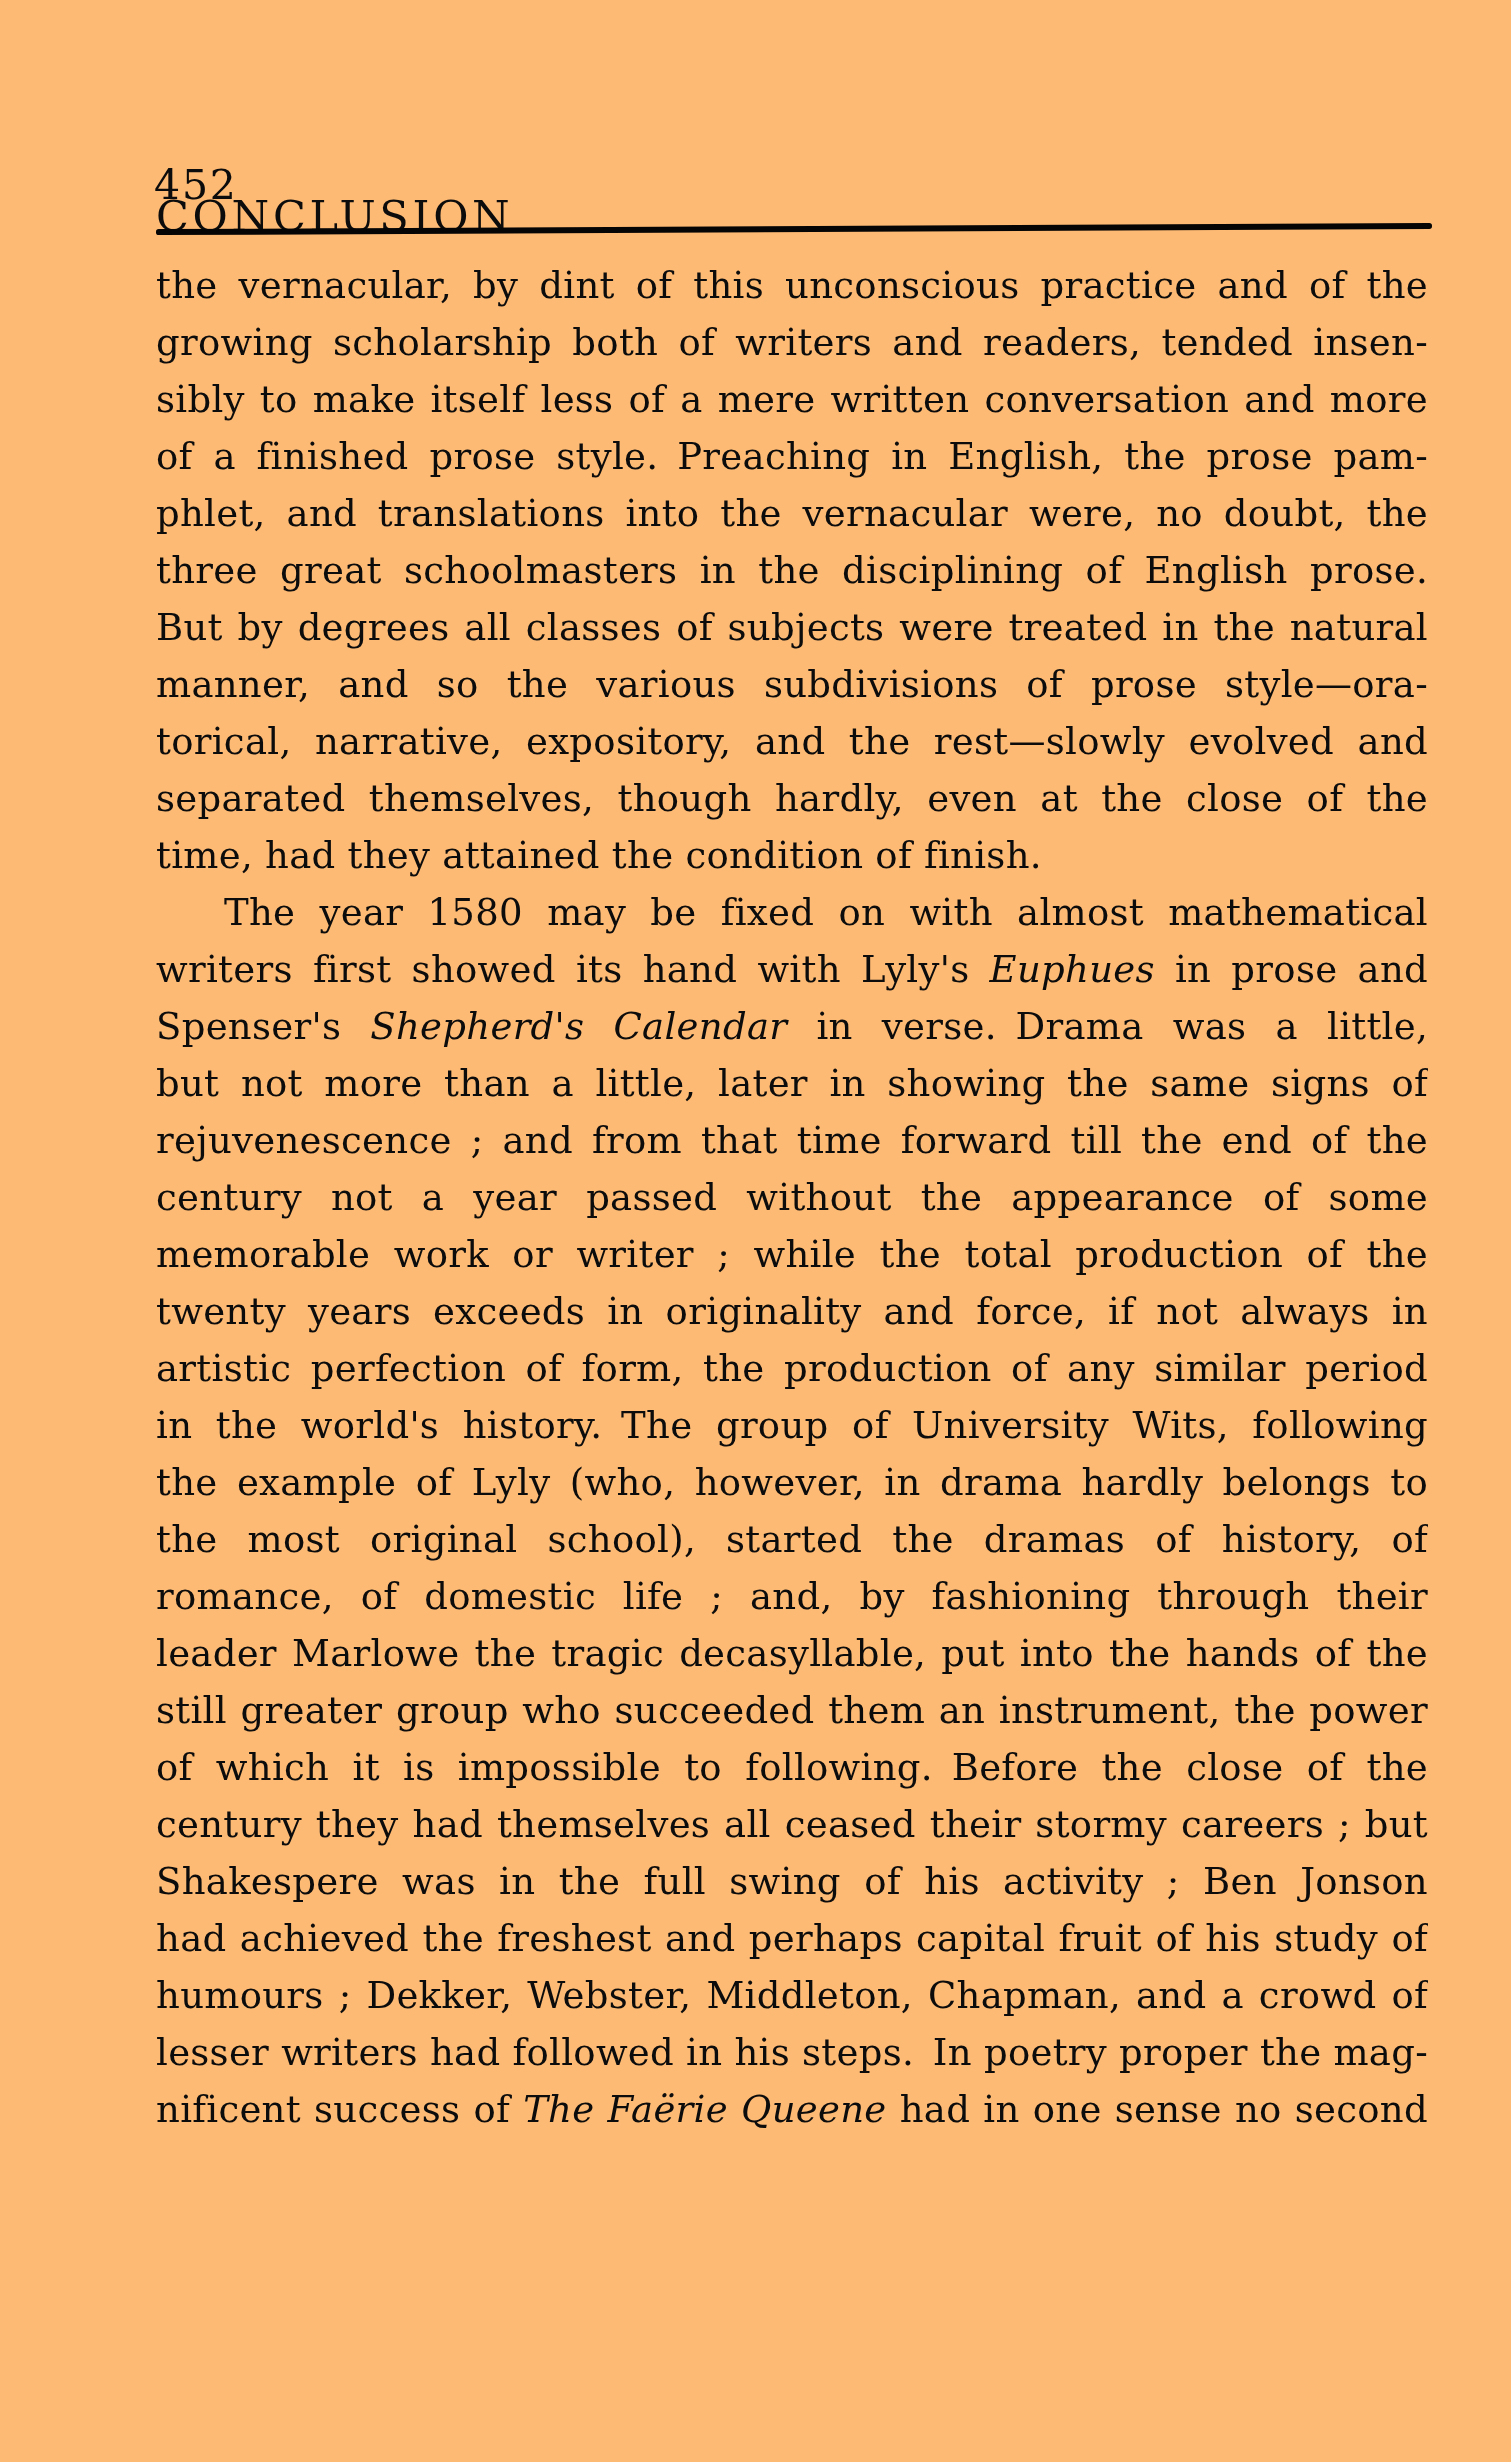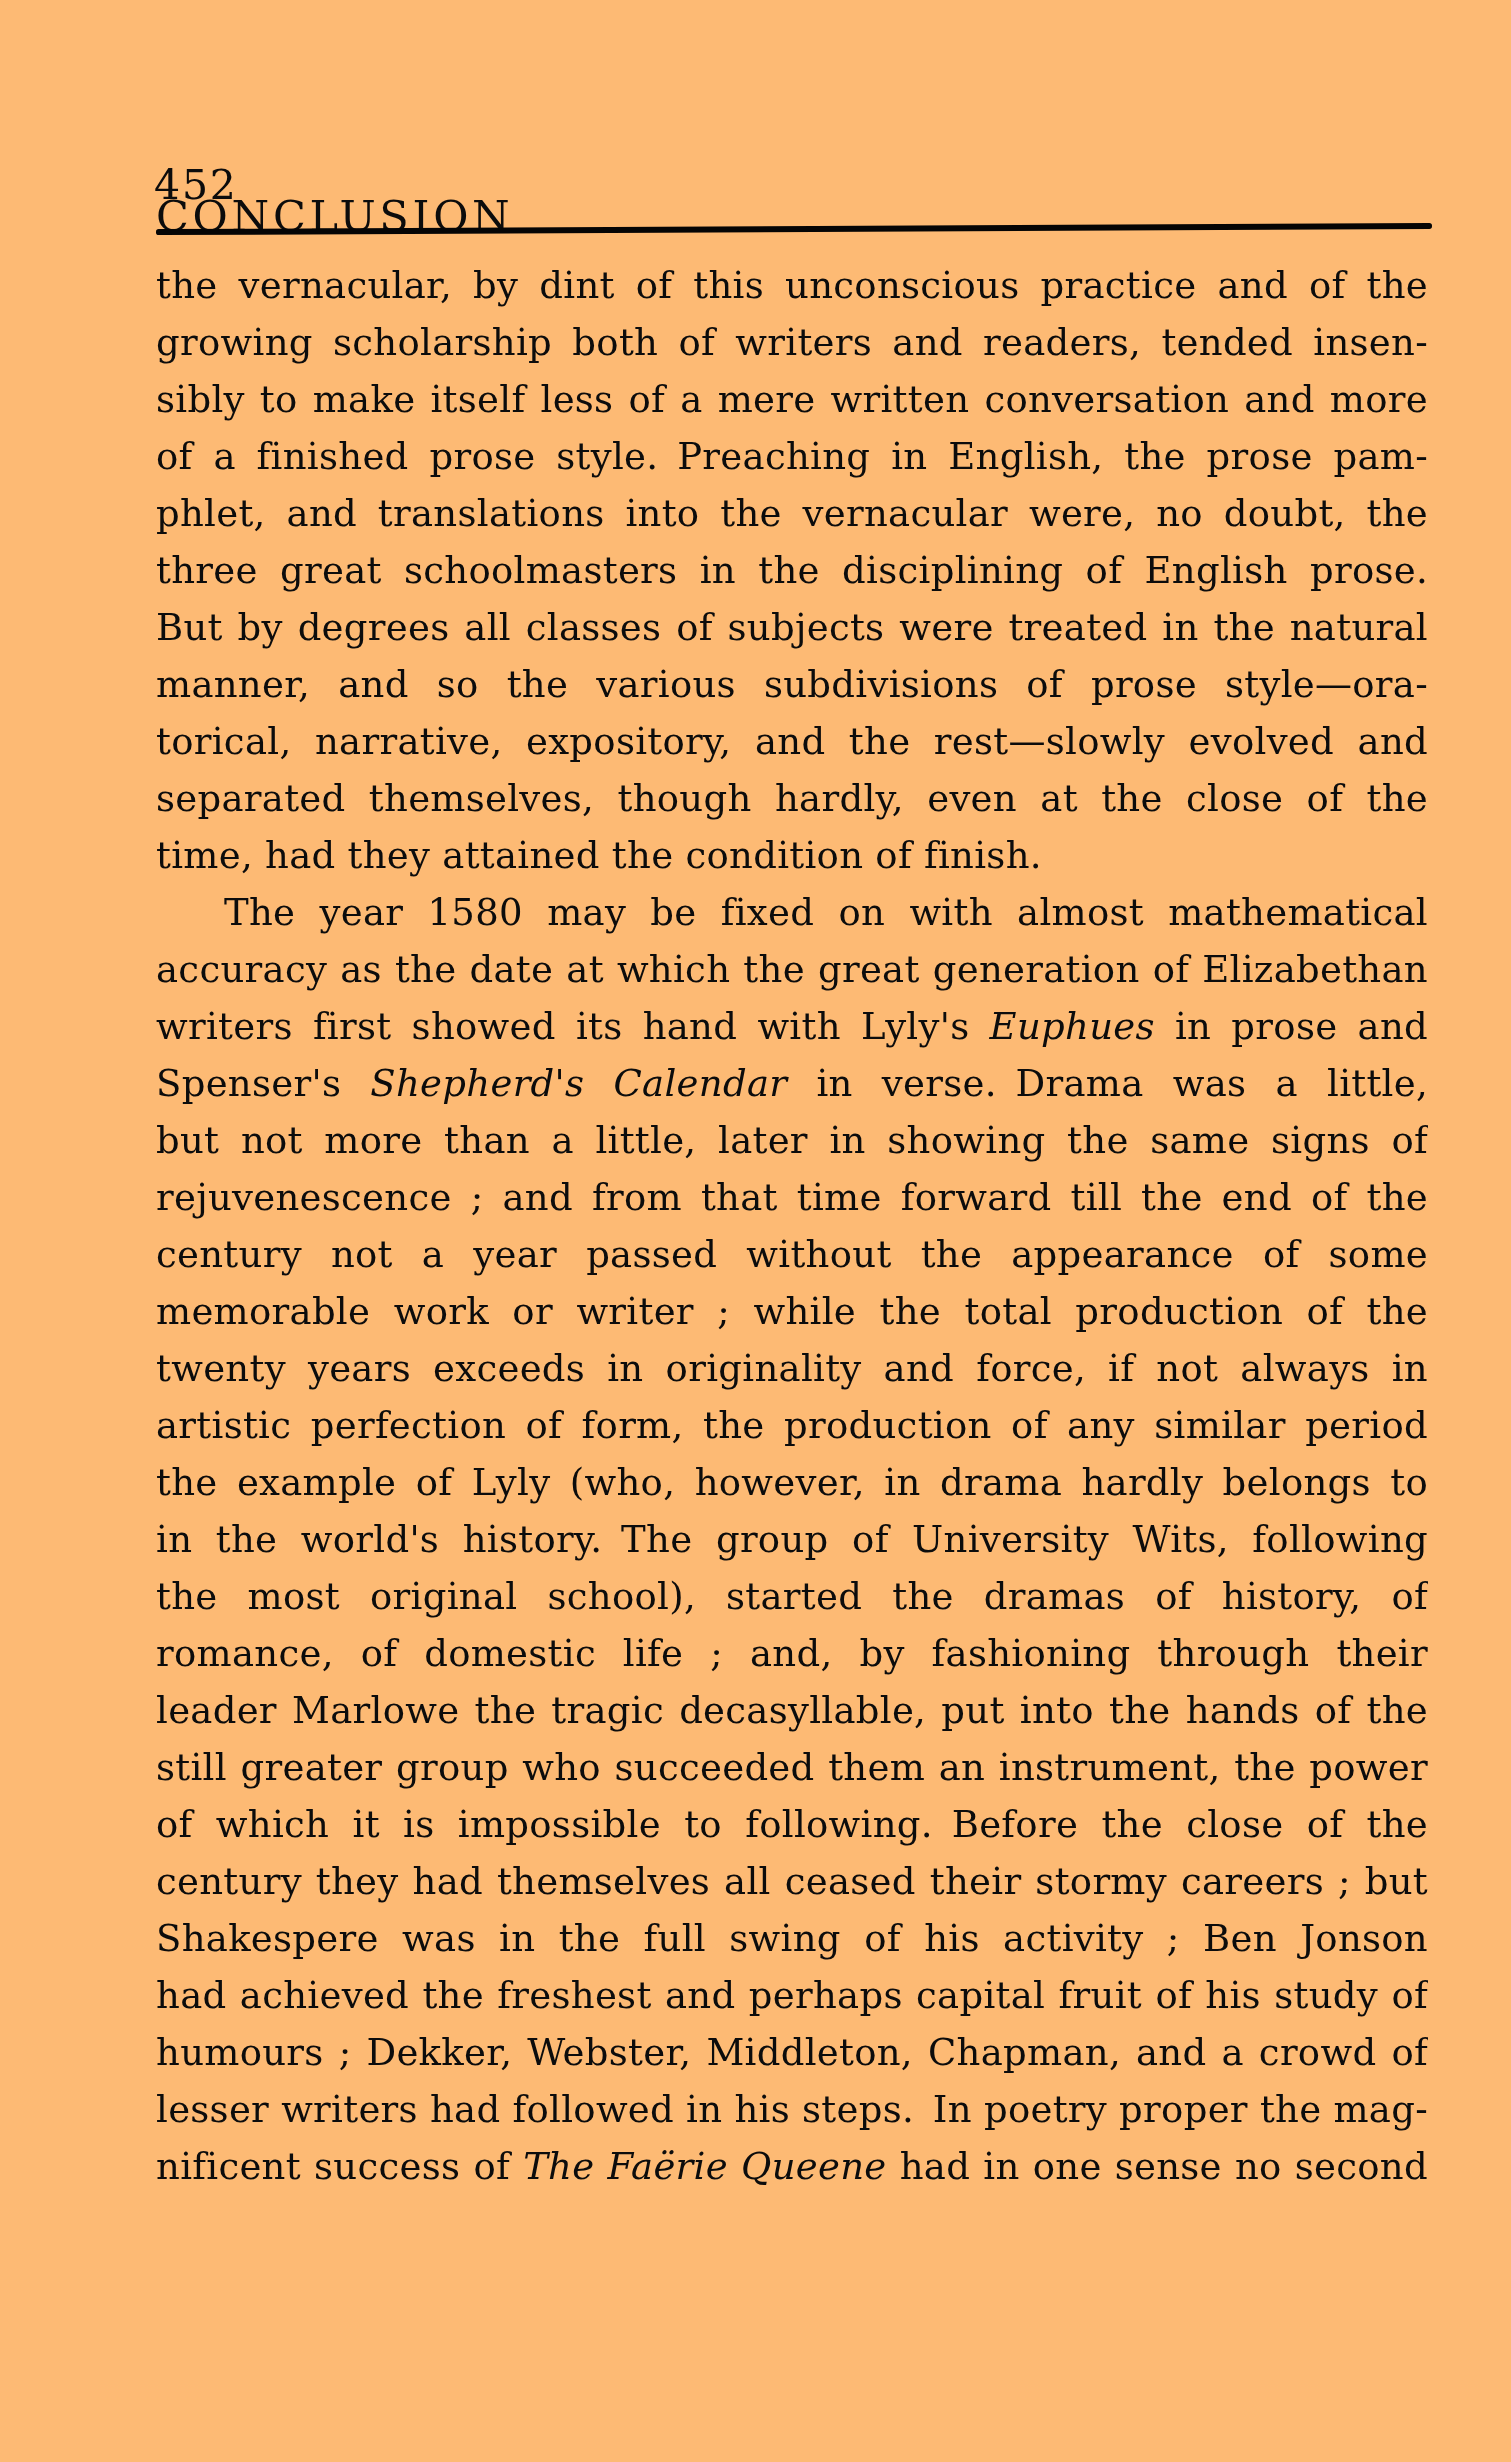--- a/index.html
+++ b/index.html
@@ -82,31 +82,30 @@
       <div class="line just"><span>sibly to make itself less of a mere written conversation and more</span></div>
       <div class="line just"><span>of a finished prose style. Preaching in English, the prose pam-</span></div>
       <div class="line just"><span>phlet, and translations into the vernacular were, no doubt, the</span></div>
       <div class="line just"><span>three great schoolmasters in the disciplining of English prose.</span></div>
       <div class="line just"><span>But by degrees all classes of subjects were treated in the natural</span></div>
       <div class="line just"><span>manner, and so the various subdivisions of prose style—ora-</span></div>
       <div class="line just"><span>torical, narrative, expository, and the rest—slowly evolved and</span></div>
       <div class="line just"><span>separated themselves, though hardly, even at the close of the</span></div>
       <div class="line"><span>time, had they attained the condition of finish.</span></div>
       <div class="line just indent"><span>The year 1580 may be fixed on with almost mathematical</span></div>
-      <div class="line just"><span>accuracy as the date at which the great generation of Elizabethan</span></div>
       <div class="line just"><span>writers first showed its hand with Lyly's </span><em>Euphues</em><span> in prose and</span></div>
       <div class="line just"><span>Spenser's </span><em>Shepherd's Calendar</em><span> in verse. Drama was a little,</span></div>
       <div class="line just"><span>but not more than a little, later in showing the same signs of</span></div>
       <div class="line just"><span>rejuvenescence ; and from that time forward till the end of the</span></div>
       <div class="line just"><span>century not a year passed without the appearance of some</span></div>
       <div class="line just"><span>memorable work or writer ; while the total production of the</span></div>
       <div class="line just"><span>twenty years exceeds in originality and force, if not always in</span></div>
       <div class="line just"><span>artistic perfection of form, the production of any similar period</span></div>
+      <div class="line just"><span>in the world's history. The group of University Wits, following</span></div>
       <div class="line just"><span>the example of Lyly (who, however, in drama hardly belongs to</span></div>
-      <div class="line just"><span>in the world's history. The group of University Wits, following</span></div>
       <div class="line just"><span>the most original school), started the dramas of history, of</span></div>
       <div class="line just"><span>romance, of domestic life ; and, by fashioning through their</span></div>
       <div class="line just"><span>leader Marlowe the tragic decasyllable, put into the hands of the</span></div>
       <div class="line just"><span>still greater group who succeeded them an instrument, the power</span></div>
       <div class="line just"><span>of which it is impossible to following. Before the close of the</span></div>
       <div class="line just"><span>century they had themselves all ceased their stormy careers ; but</span></div>
       <div class="line just"><span>Shakespere was in the full swing of his activity ; Ben Jonson</span></div>
       <div class="line just"><span>had achieved the freshest and perhaps capital fruit of his study of</span></div>
       <div class="line just"><span>humours ; Dekker, Webster, Middleton, Chapman, and a crowd of</span></div>
       <div class="line just"><span>lesser writers had followed in his steps. In poetry proper the mag-</span></div>

